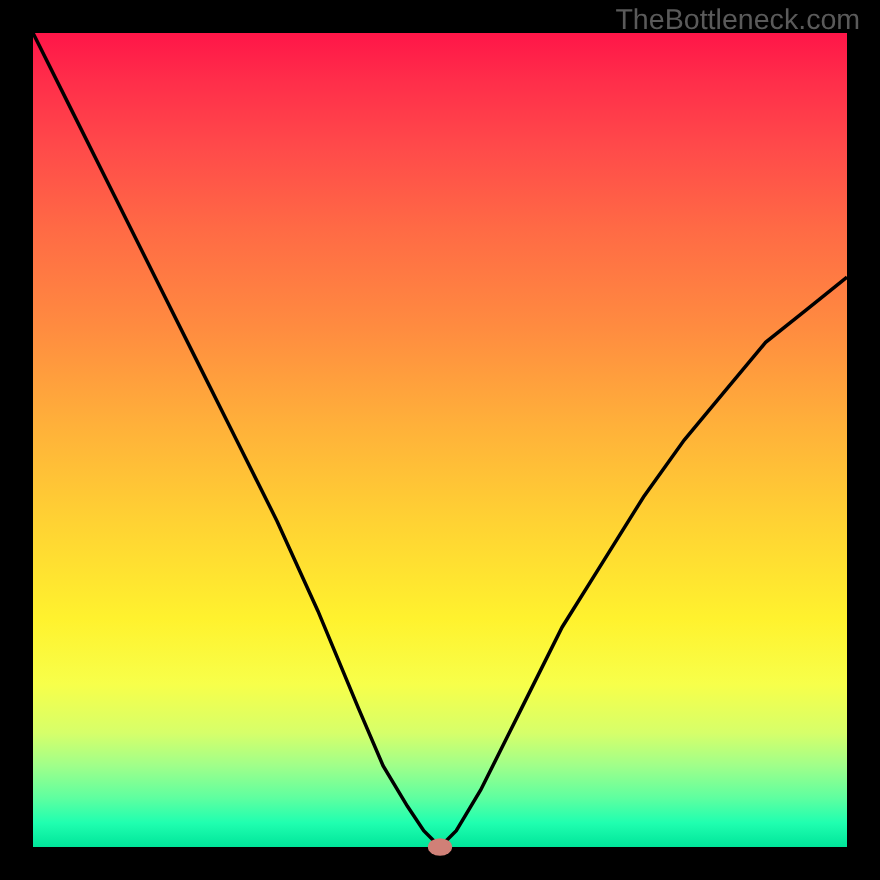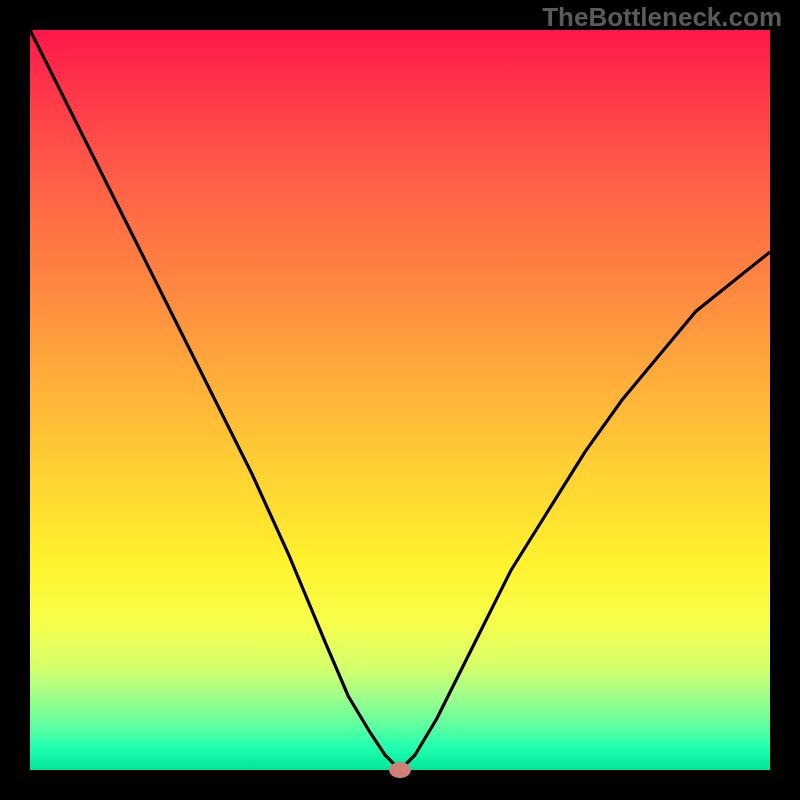--- a/index.html
+++ b/index.html
@@ -13,21 +13,21 @@
     height: 800px;
     background: #000;
   }
   .watermark {
     position: absolute;
     top: 2px;
     right: 18px;
     font-family: Arial, Helvetica, sans-serif;
     font-size: 26px;
     color: #5a5a5a;
-    font-weight: 700;
+    font-weight: 400;
     letter-spacing: 0px;
     z-index: 10;
   }
   .plot-area {
     position: absolute;
     left: 30px;
     top: 30px;
     width: 740px;
     height: 740px;
     

